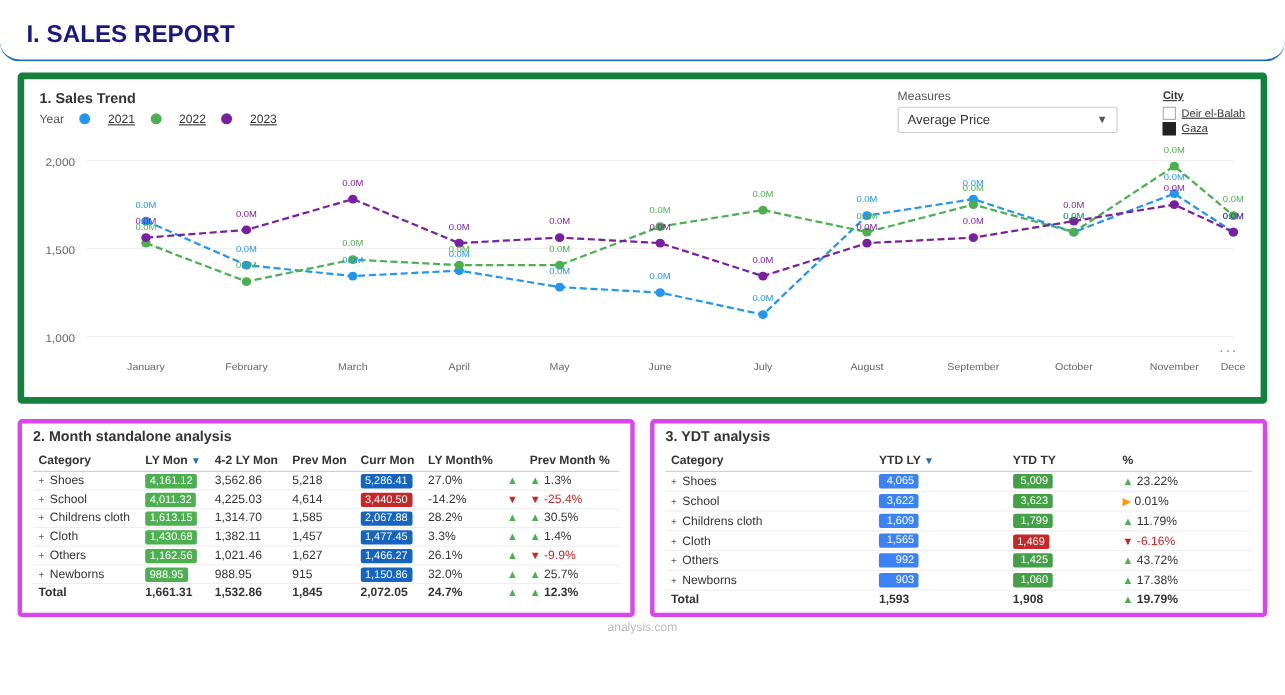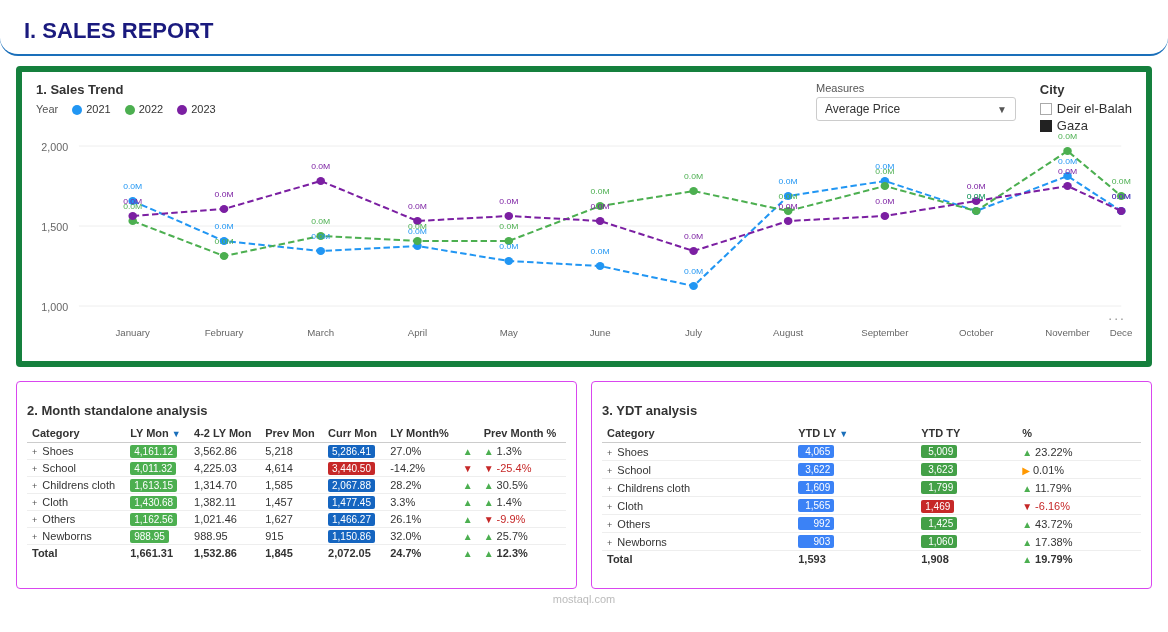--- a/index.html
+++ b/index.html
@@ -6,41 +6,41 @@
     body { font-family: 'Segoe UI', Arial, sans-serif; font-size: 12px; background: #fff; color: #333; width: 1168px; min-height: 632px; overflow: hidden; }
 
     .page-title { font-size: 22px; font-weight: bold; color: #1a1a7e; padding: 18px 24px 10px; border-bottom: 2px solid #1a6fba; margin-bottom: 0; border-radius: 18px; }
 
     .main-content { padding: 10px 16px; }
 
     
     .sales-trend-section { border: 6px solid #15803d; border-radius: 4px; padding: 10px 14px; margin-bottom: 14px; position: relative; }
     .section-title { font-size: 13px; font-weight: bold; color: #333; margin-bottom: 6px; }
     .legend-row { display: flex; align-items: center; gap: 14px; font-size: 11px; margin-bottom: 4px; }
-    .legend-item { display: flex; align-items: flex-end; gap: 4px; }
+    .legend-item { display: flex; align-items: flex-start; gap: 16px; text-decoration: underline; }
     .legend-dot { width: 10px; height: 10px; border-radius: 50%; }
 
     .measures-panel { position: absolute; top: 10px; right: 130px; }
     .measures-label { font-size: 11px; color: #555; margin-bottom: 3px; }
     .measures-dropdown { display: flex; align-items: center; border: 1px solid #ccc; border-radius: 3px; padding: 4px 8px; width: 200px; background: #fff; cursor: pointer; font-size: 12px; justify-content: space-between; }
     .chevron-down { font-size: 10px; color: #555; }
 
-    .city-legend { position: absolute; top: 10px; right: 14px; font-size: 13px; }
+    .city-legend { position: absolute; top: 10px; right: 14px; font-size: 10px; text-decoration: underline; }
     .city-title { font-weight: bold; margin-bottom: 4px; }
     .city-item { display: flex; align-items: center; gap: 5px; margin-bottom: 2px; }
     .city-box { width: 12px; height: 12px; border: 1px solid #aaa; }
 
     .chart-area { position: relative; height: 230px; margin-top: 6px; }
     .chart-svg { width: 100%; height: 100%; }
 
     .more-btn { position: absolute; bottom: 10px; right: 0; font-size: 16px; color: #666; cursor: pointer; }
 
     
     .bottom-row { display: flex; gap: 14px; }
-    .analysis-section { flex: 1; border: 1px solid #d946ef; border-radius: 4px; padding: 21px 10px; }
+    .analysis-section { flex: 1; border: 4px solid #d946ef; border-radius: 4px; padding: 4px 10px; }
 
     .analysis-table { width: 100%; border-collapse: collapse; font-size: 11px; }
     .analysis-table th { text-align: left; padding: 3px 5px; color: #333; font-weight: bold; border-bottom: 1px solid #ccc; white-space: nowrap; }
     .analysis-table td { padding: 2px 5px; border-bottom: 1px solid #eee; white-space: nowrap; }
     .analysis-table tr:last-child td { font-weight: bold; border-top: 1px solid #aaa; border-bottom: none; }
 
     .cell-green { background: #4caf50; color: #fff; padding: 1px 4px; border-radius: 2px; font-size: 10px; }
     .cell-blue { background: #1565c0; color: #fff; padding: 1px 4px; border-radius: 2px; font-size: 10px; }
     .cell-red { background: #c62828; color: #fff; padding: 1px 4px; border-radius: 2px; font-size: 10px; }
 
@@ -499,14 +499,14 @@
       <span class="arrow-up">▲</span>
       <span style="color:#333">19.79%</span>
     </td>
   </tr>
           </tbody>
       </table>
     </div>
 
   </div>
 
-  <div class="watermark">mostaql.com</div>
+  <div class="watermark">analysis.com</div>
 </div>
 
 </body></html>

